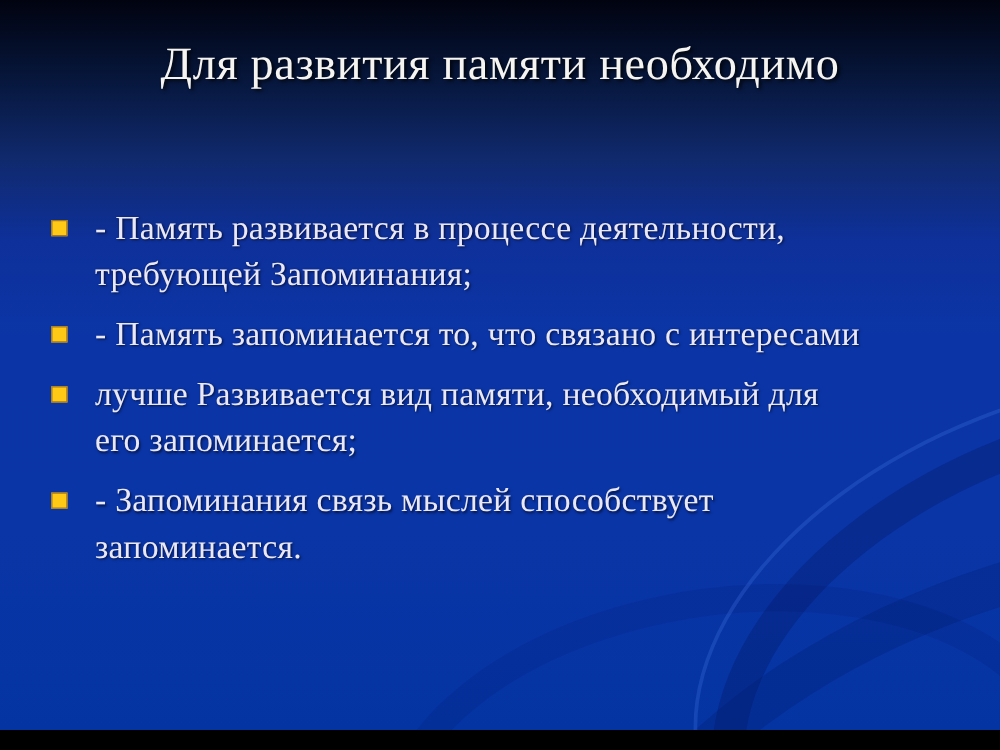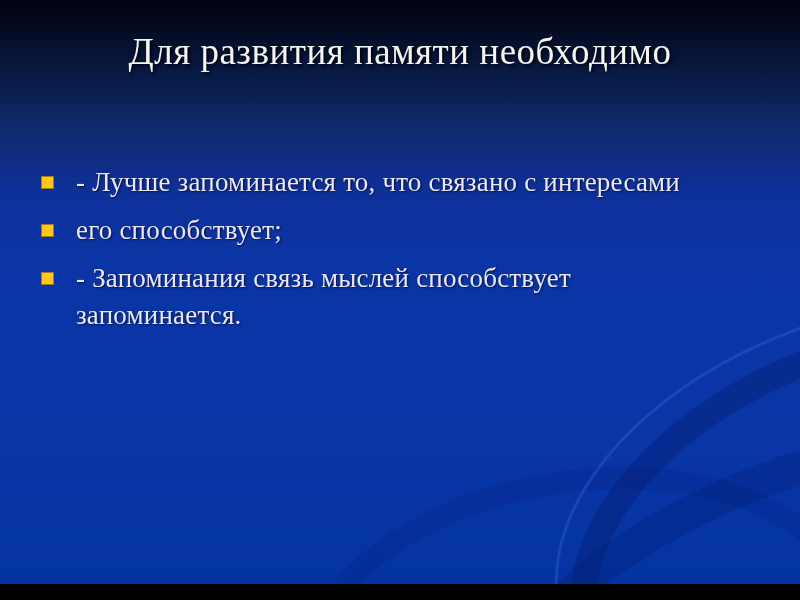--- a/index.html
+++ b/index.html
@@ -107,29 +107,35 @@
   <div class="swirl swirl-3"></div>
   <div class="swirl swirl-1"></div>
   <div class="swirl swirl-1-light"></div>
 
   <div class="title">
     <div>Для развития памяти необходимо</div>
   </div>
 
   <div class="content">
 
-
     <div class="bullet-item">
       <span class="bullet-marker"></span>
-      <div class="bullet-line">- Лучше запоминается то, что связано с интересами</div>
+      <div class="bullet-line">- Память развивается в процессе деятельности,</div>
+      <div class="bullet-line">требующей Запоминания;</div>
     </div>
 
     <div class="bullet-item">
       <span class="bullet-marker"></span>
-      <div class="bullet-line">его способствует;</div>
+      <div class="bullet-line">- Память запоминается то, что связано с интересами</div>
+    </div>
+
+    <div class="bullet-item">
+      <span class="bullet-marker"></span>
+      <div class="bullet-line">лучше Развивается вид памяти, необходимый для</div>
+      <div class="bullet-line">его запоминается;</div>
     </div>
 
     <div class="bullet-item">
       <span class="bullet-marker"></span>
       <div class="bullet-line">- Запоминания связь мыслей способствует</div>
       <div class="bullet-line">запоминается.</div>
     </div>
 
   </div>
 </div>

